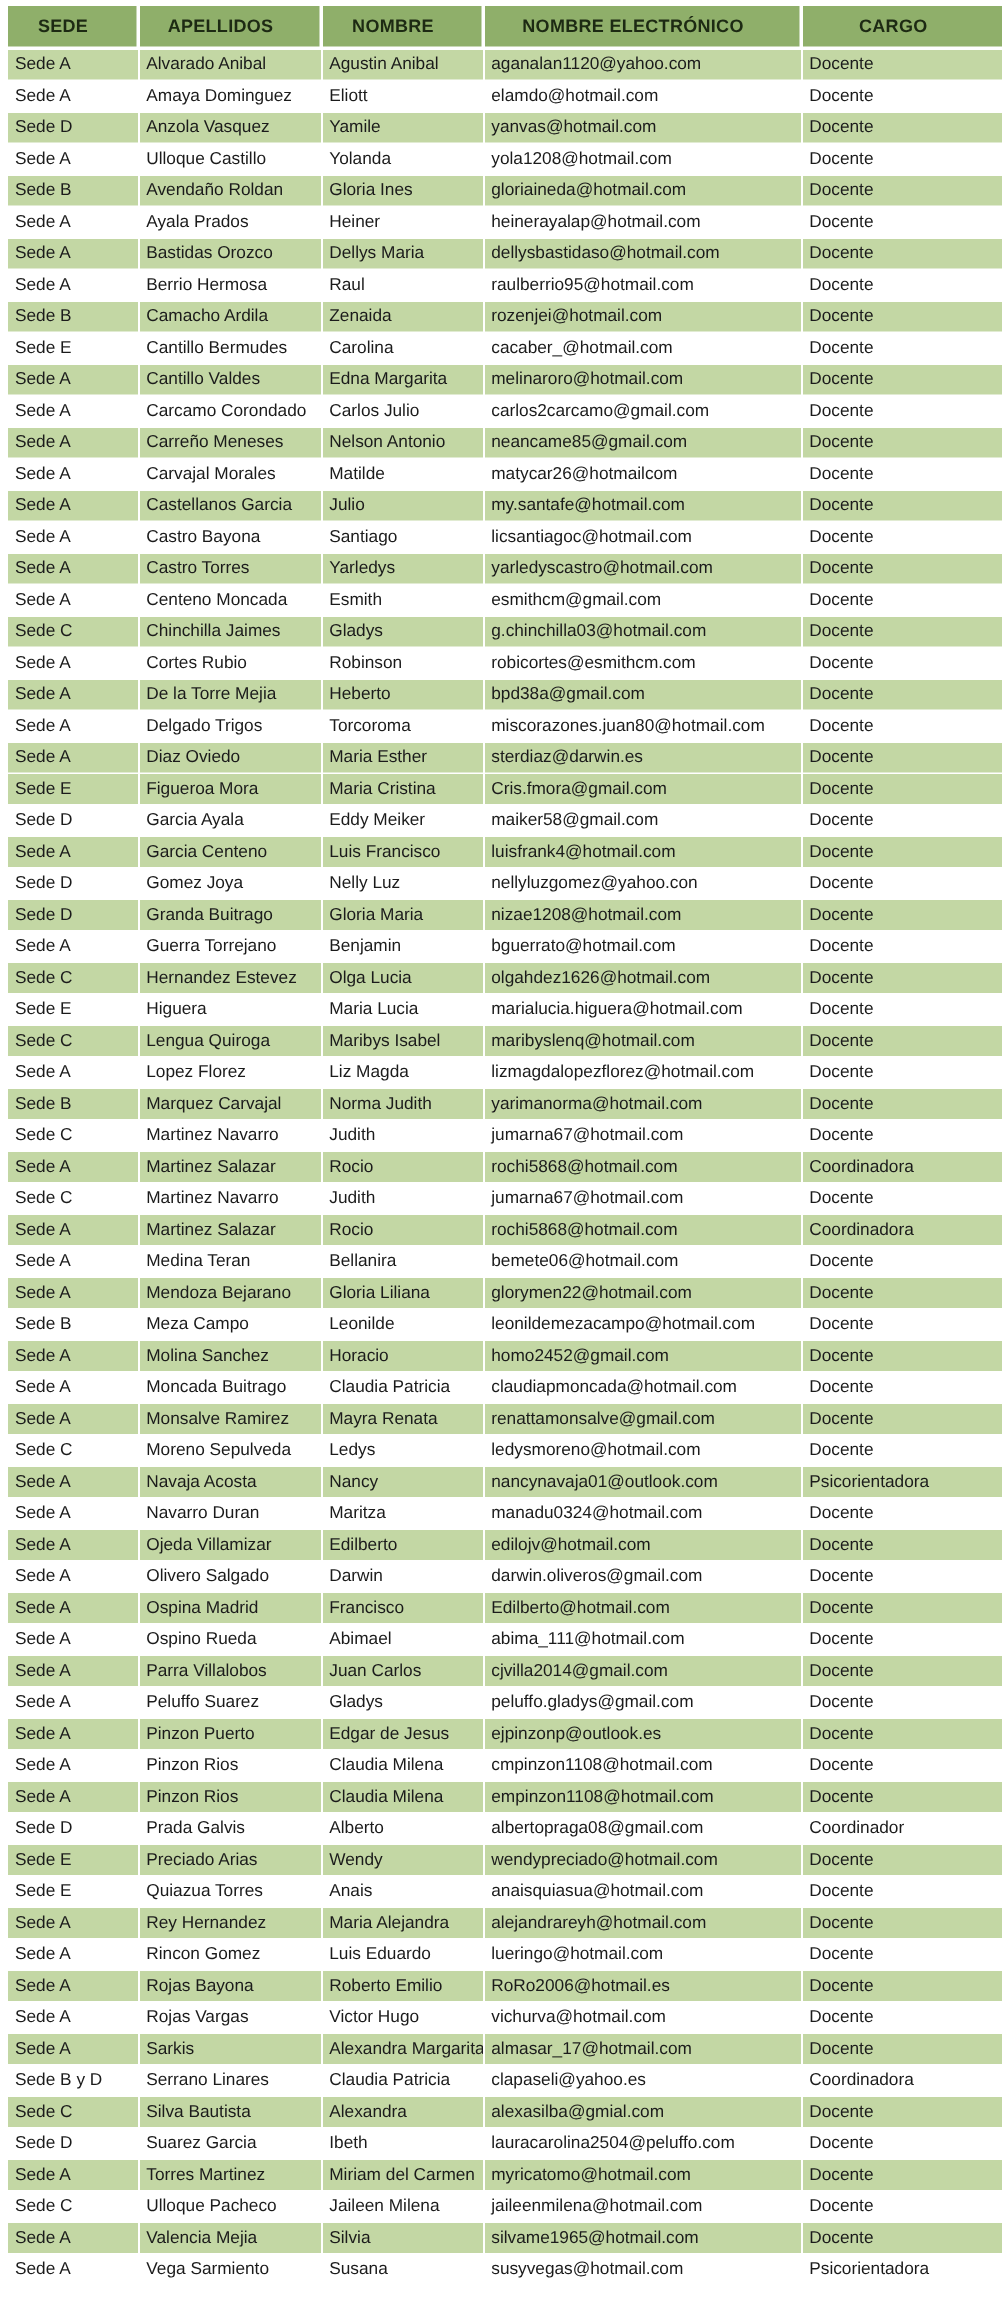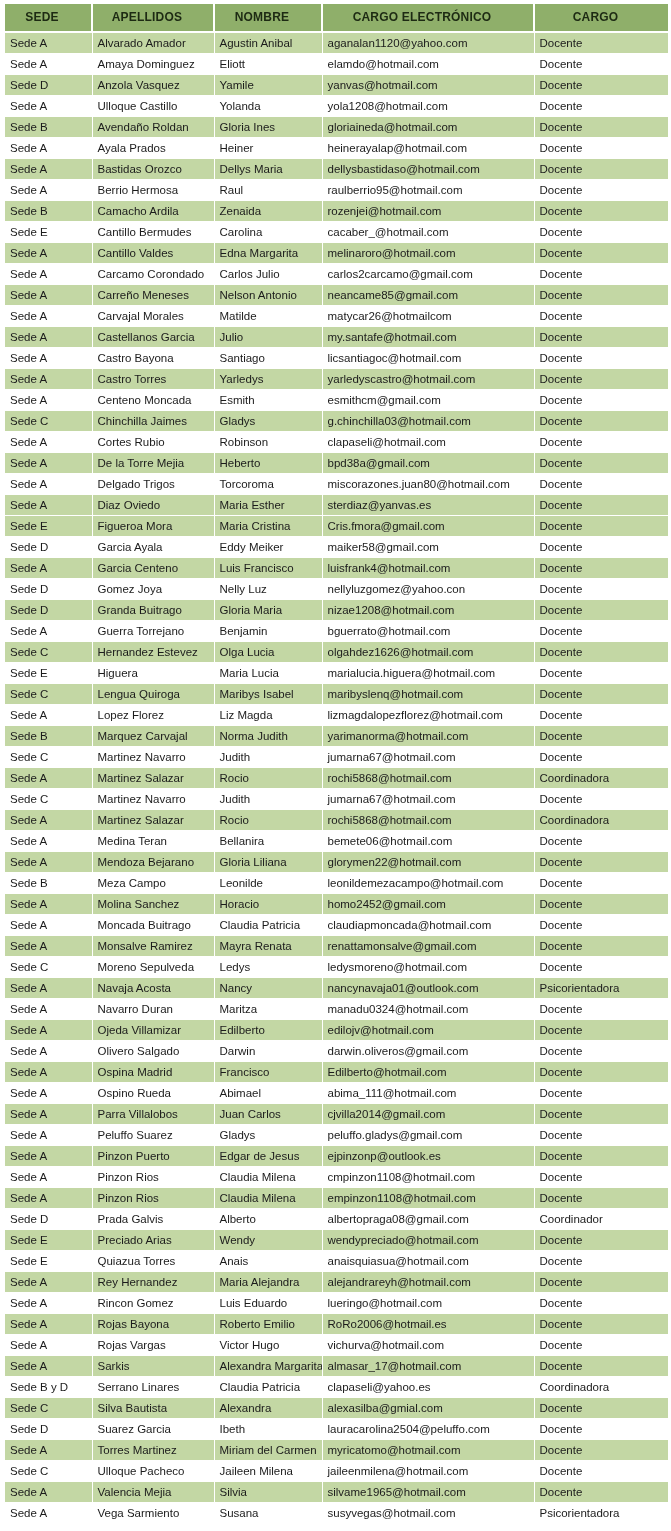--- a/index.html
+++ b/index.html
@@ -73,28 +73,28 @@
       <col class="c-ape">
       <col class="c-nom">
       <col class="c-mail">
       <col class="c-cargo">
     </colgroup>
     <thead>
       <tr>
         <th>SEDE</th>
         <th>APELLIDOS</th>
         <th>NOMBRE</th>
-        <th>CARGO ELECTRÓNICO</th>
+        <th>NOMBRE ELECTRÓNICO</th>
         <th>CARGO</th>
       </tr>
     </thead>
     <tbody id="roster-body">
         <tr class="band-dark">
           <td class="col-sede">Sede A</td>
-          <td class="col-apellidos">Alvarado Amador</td>
+          <td class="col-apellidos">Alvarado Anibal</td>
           <td class="col-nombre">Agustin Anibal</td>
           <td class="col-correo">aganalan1120@yahoo.com</td>
           <td class="col-cargo">Docente</td>
         </tr>
         <tr class="band-light">
           <td class="col-sede">Sede A</td>
           <td class="col-apellidos">Amaya Dominguez</td>
           <td class="col-nombre">Eliott</td>
           <td class="col-correo">elamdo@hotmail.com</td>
           <td class="col-cargo">Docente</td>
@@ -215,42 +215,42 @@
           <td class="col-sede">Sede C</td>
           <td class="col-apellidos">Chinchilla Jaimes</td>
           <td class="col-nombre">Gladys</td>
           <td class="col-correo">g.chinchilla03@hotmail.com</td>
           <td class="col-cargo">Docente</td>
         </tr>
         <tr class="band-light">
           <td class="col-sede">Sede A</td>
           <td class="col-apellidos">Cortes Rubio</td>
           <td class="col-nombre">Robinson</td>
-          <td class="col-correo">clapaseli@hotmail.com</td>
+          <td class="col-correo">robicortes@esmithcm.com</td>
           <td class="col-cargo">Docente</td>
         </tr>
         <tr class="band-dark">
           <td class="col-sede">Sede A</td>
           <td class="col-apellidos">De la Torre Mejia</td>
           <td class="col-nombre">Heberto</td>
           <td class="col-correo">bpd38a@gmail.com</td>
           <td class="col-cargo">Docente</td>
         </tr>
         <tr class="band-light">
           <td class="col-sede">Sede A</td>
           <td class="col-apellidos">Delgado Trigos</td>
           <td class="col-nombre">Torcoroma</td>
           <td class="col-correo">miscorazones.juan80@hotmail.com</td>
           <td class="col-cargo">Docente</td>
         </tr>
         <tr class="band-dark">
           <td class="col-sede">Sede A</td>
           <td class="col-apellidos">Diaz Oviedo</td>
           <td class="col-nombre">Maria Esther</td>
-          <td class="col-correo">sterdiaz@yanvas.es</td>
+          <td class="col-correo">sterdiaz@darwin.es</td>
           <td class="col-cargo">Docente</td>
         </tr>
         <tr class="band-dark">
           <td class="col-sede">Sede E</td>
           <td class="col-apellidos">Figueroa Mora</td>
           <td class="col-nombre">Maria Cristina</td>
           <td class="col-correo">Cris.fmora@gmail.com</td>
           <td class="col-cargo">Docente</td>
         </tr>
         <tr class="band-light">

